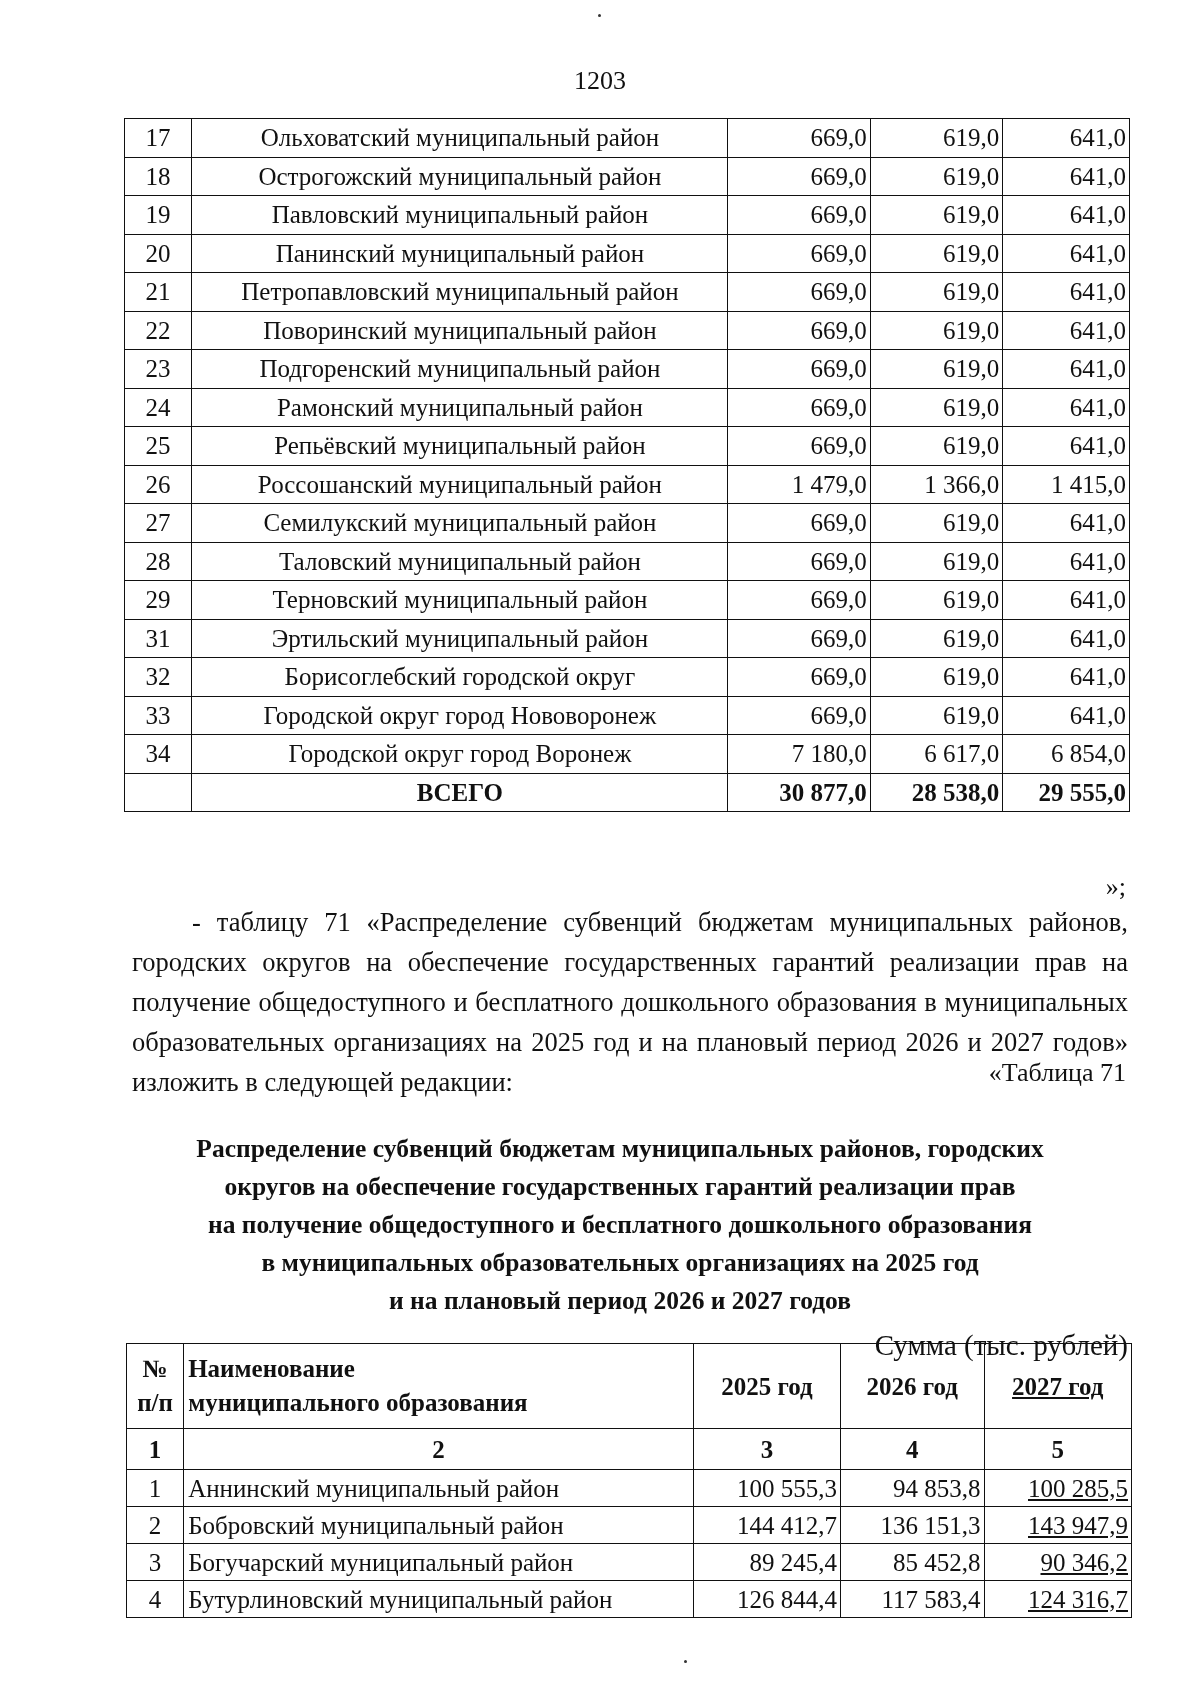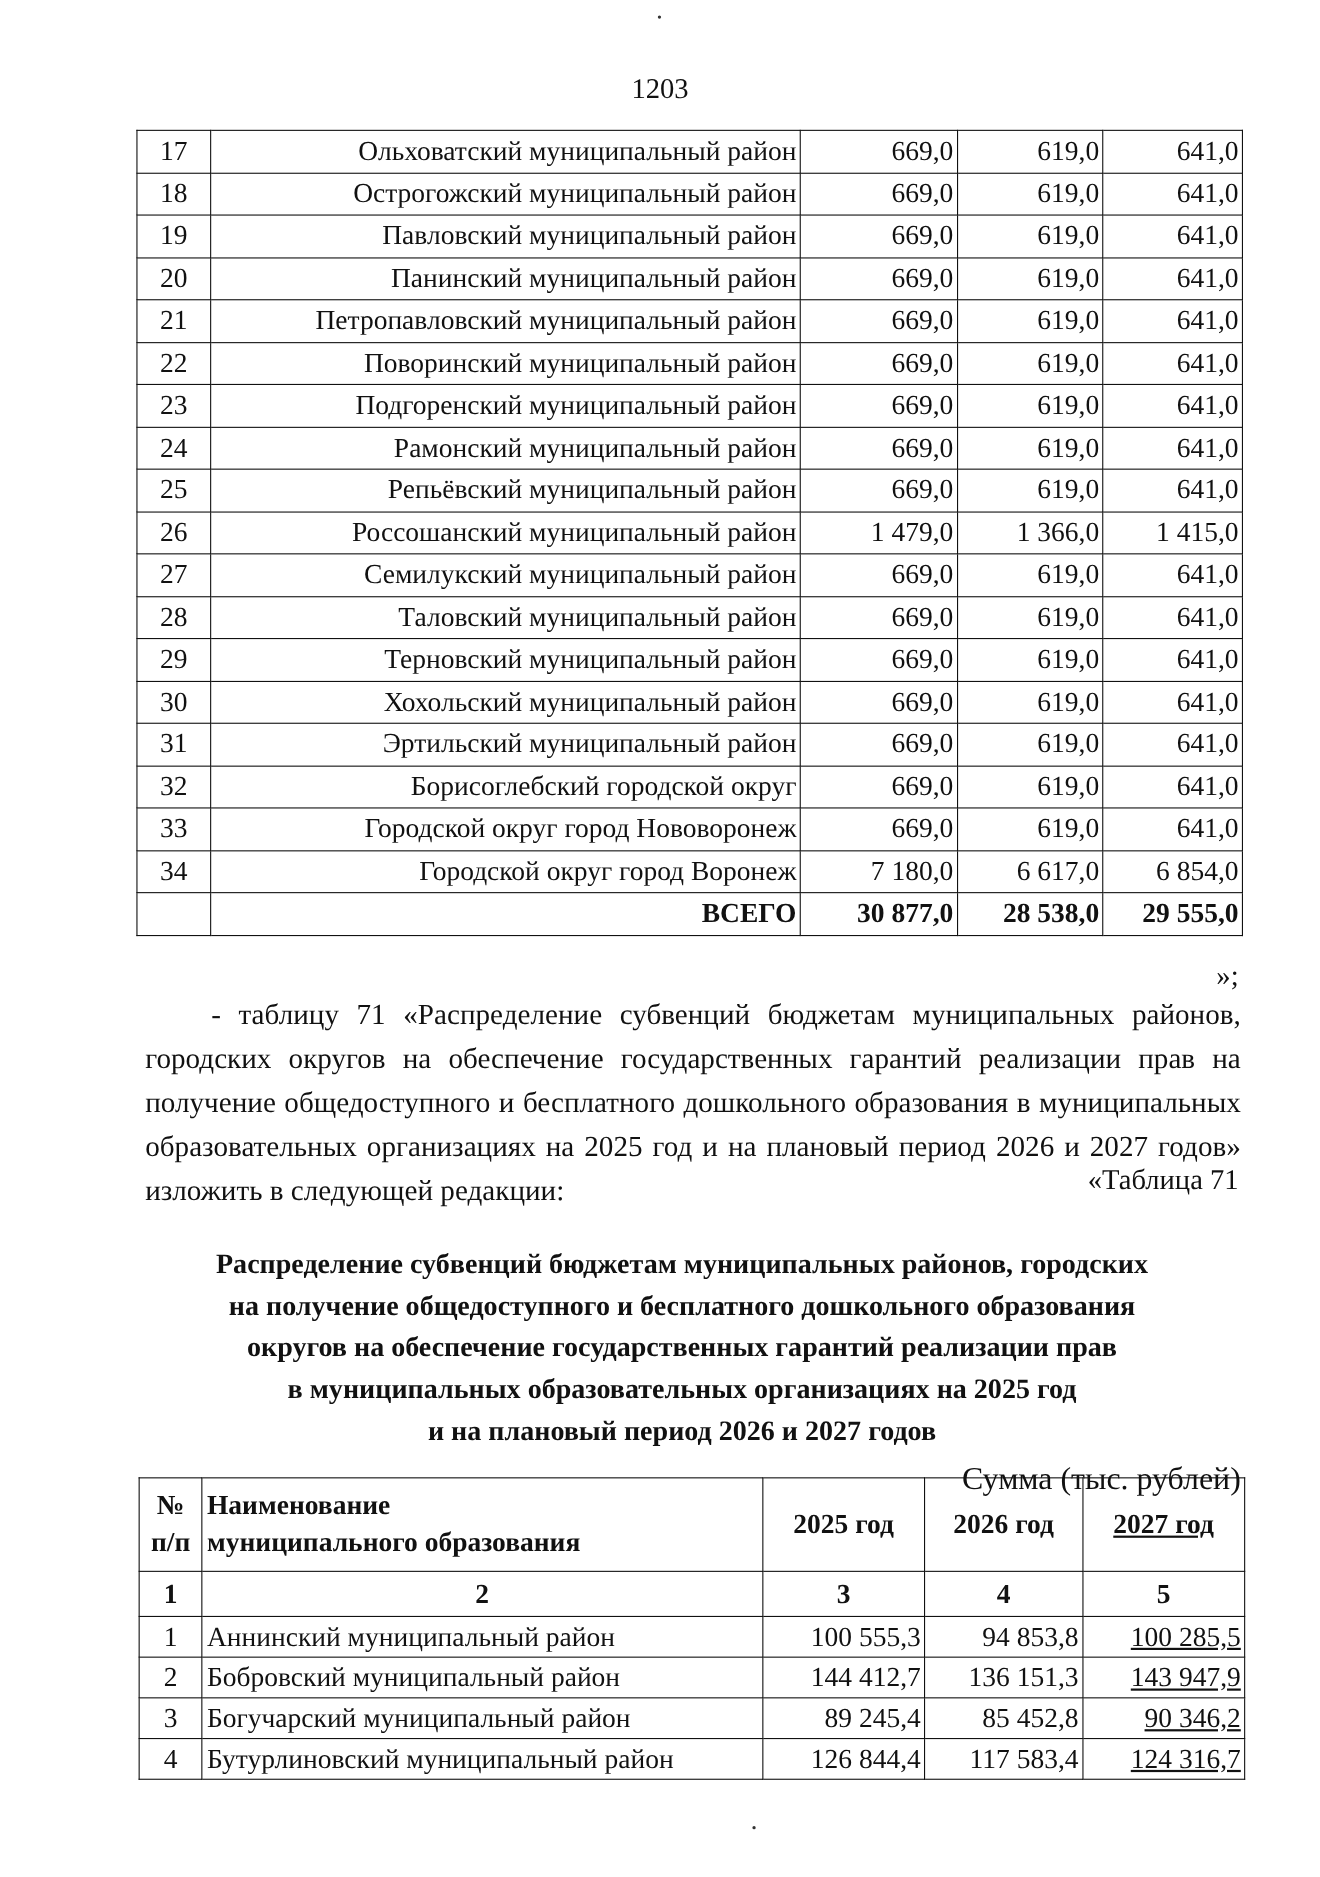--- a/index.html
+++ b/index.html
@@ -9,21 +9,21 @@
   }
   .page-num {
     position: absolute; top: 66px; left: 0; width: 1200px; text-align: center;
     font-size: 26px;
   }
   table { border-collapse: collapse; position: absolute; padding-left: 28px; }
   td, th { border: 1.6px solid #111; font-size: 25px; line-height: 1; padding: 0 3px; }
   #t1 { left: 124px; top: 118px; width: 1006px; }
   #t1 td { height: 37.5px; }
   #t1 .c-num { width: 60px; text-align: center; }
-  #t1 .c-name { width: 530px; text-align: right; padding-left: 4px; }
+  #t1 .c-name { width: 530px; text-align: center; padding-left: 4px; }
   #t1 .c-v { text-align: right; }
   #t1 .c-v1 { width: 136px; }
   #t1 .c-v2 { width: 126px; }
   #t1 .c-v3 { width: 120px; }
   .bold { font-weight: bold; }
   .closing-quote {
     position: absolute; top: 872px; right: 74px; font-size: 26px;
   }
   .para {
     position: absolute; top: 902px; left: 132px; width: 996px;
@@ -147,27 +147,20 @@
         <td class="c-v c-v3">641,0</td>
       </tr>
       <tr>
         <td class="c-num">29</td>
         <td class="c-name">Терновский муниципальный район</td>
         <td class="c-v c-v1">669,0</td>
         <td class="c-v c-v2">619,0</td>
         <td class="c-v c-v3">641,0</td>
       </tr>
       <tr>
-        <td class="c-num">30</td>
-        <td class="c-name">Хохольский муниципальный район</td>
-        <td class="c-v c-v1">669,0</td>
-        <td class="c-v c-v2">619,0</td>
-        <td class="c-v c-v3">641,0</td>
-      </tr>
-      <tr>
         <td class="c-num">31</td>
         <td class="c-name">Эртильский муниципальный район</td>
         <td class="c-v c-v1">669,0</td>
         <td class="c-v c-v2">619,0</td>
         <td class="c-v c-v3">641,0</td>
       </tr>
       <tr>
         <td class="c-num">32</td>
         <td class="c-name">Борисоглебский городской округ</td>
         <td class="c-v c-v1">669,0</td>
@@ -201,22 +194,22 @@
 <div class="closing-quote">»;</div>
 
 <div class="para">
   <span class="first">- таблицу 71 «Распределение субвенций бюджетам муниципальных районов, городских округов на обеспечение государственных гарантий реализации прав на получение общедоступного и бесплатного дошкольного образования в муниципальных образовательных организациях на 2025 год и на плановый период 2026 и 2027 годов» изложить в следующей редакции:</span>
 </div>
 
 <div class="table-label">«Таблица 71</div>
 
 <div class="title">
   <div>Распределение субвенций бюджетам муниципальных районов, городских</div>
+  <div>округов на обеспечение государственных гарантий реализации прав</div>
   <div>на получение общедоступного и бесплатного дошкольного образования</div>
-  <div>округов на обеспечение государственных гарантий реализации прав</div>
   <div>в муниципальных образовательных организациях на 2025 год</div>
   <div>и на плановый период 2026 и 2027 годов</div>
 </div>
 
 <div class="units">Сумма (тыс. рублей)</div>
 
 <table id="t2">
   <thead>
     <tr class="h-row">
       <th class="c-num">

